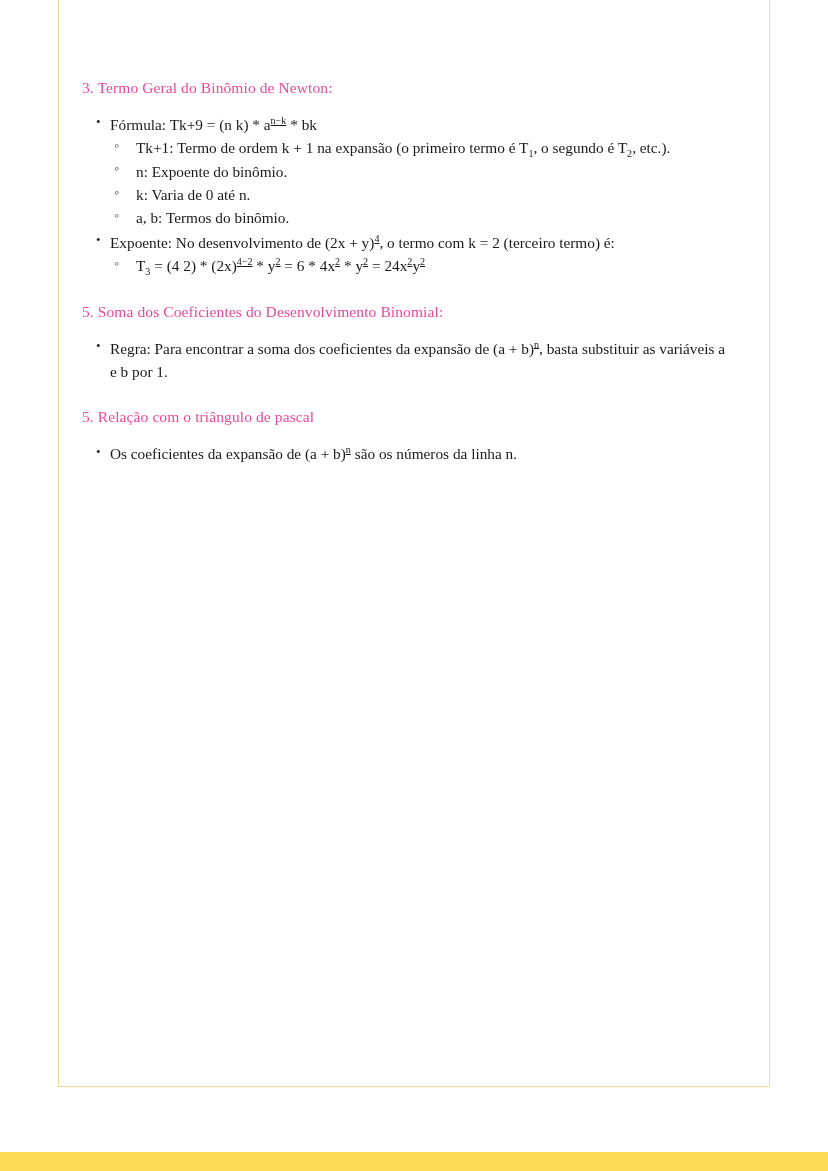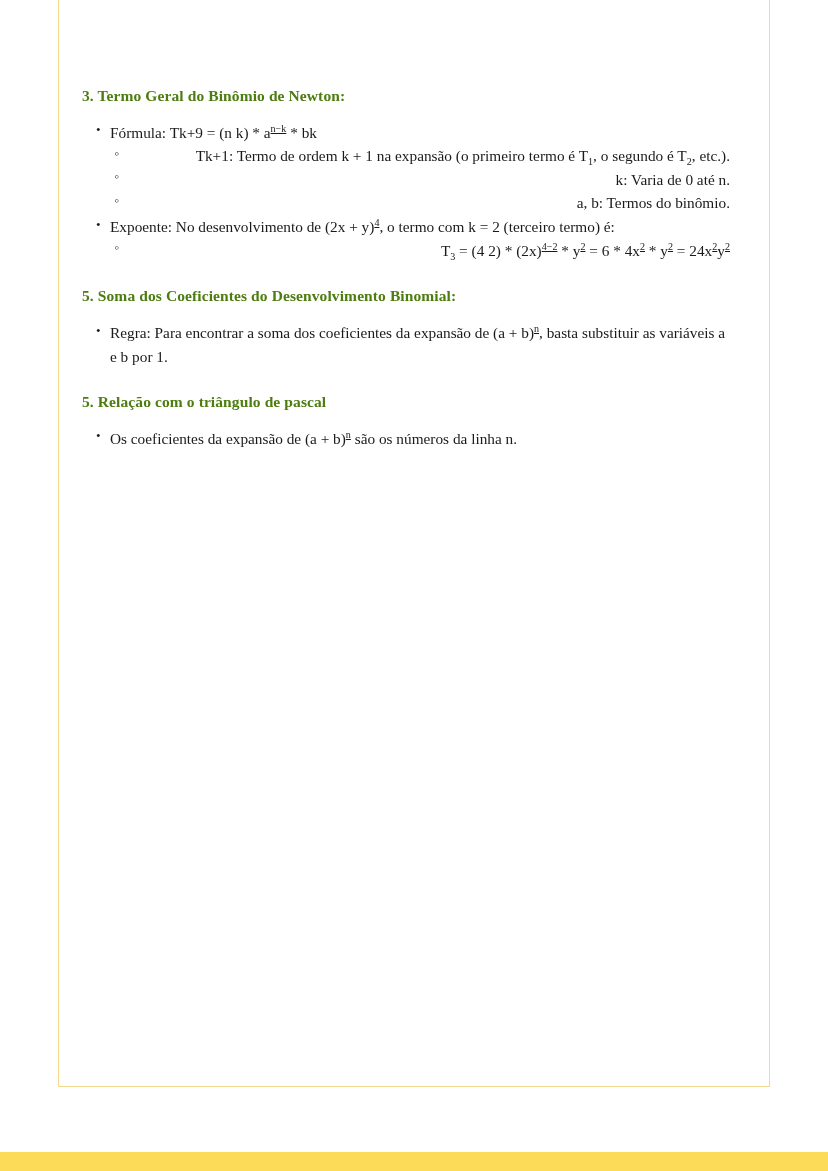--- a/index.html
+++ b/index.html
@@ -32,23 +32,23 @@
   
   .content {
     position: absolute;
     left: 82px;
     top: 78px;
     width: 648px;
   }
 
   h2.section-heading {
     font-size: 15.5px;
-    font-weight: bold;
-    color: #4d7c0f;
-    margin: 8px 0 14px 0;
+    font-weight: normal;
+    color: #ec4899;
+    margin: 0 0 14px 0;
     letter-spacing: 0.1px;
     line-height: 1.35;
   }
   .block + .block { margin-top: 24px; }
 
   ul.lvl1 {
     list-style: none;
     margin: 0;
     padding: 0;
   }
@@ -72,21 +72,20 @@
   ul.lvl2 {
     list-style: none;
     margin: 0;
     padding: 0;
   }
   ul.lvl2 > li {
     position: relative;
     padding-left: 26px;
     font-size: 15.3px;
     line-height: 1.53;
-    text-align: right;
   }
   ul.lvl2 > li::before {
     content: "\25E6";
     position: absolute;
     left: 4px;
     top: -0.5px;
     font-size: 13.5px;
     color: #1a1a1a;
   }
 
@@ -110,20 +109,21 @@
 
 <div class="content">
   <div id="sections-root">
       <div class="block">
         <h2 class="section-heading">3. Termo Geral do Binômio de Newton:</h2>
         <ul class="lvl1">
           <li>
             <span class="txt"><span>Fórmula: Tk+9 = (n k) * a</span><sup>n−k</sup><span> * bk</span></span>
             <ul class="lvl2">
               <li><span>Tk+1: Termo de ordem k + 1 na expansão (o primeiro termo é T</span><sub>1</sub><span>, o segundo é T</span><sub>2</sub><span>, etc.).</span></li>
+              <li><span>n: Expoente do binômio.</span></li>
               <li><span>k: Varia de 0 até n.</span></li>
               <li><span>a, b: Termos do binômio.</span></li>
             </ul>
           </li>
           <li>
             <span class="txt"><span>Expoente: No desenvolvimento de (2x + y)</span><sup>4</sup><span>, o termo com k = 2 (terceiro termo) é:</span></span>
             <ul class="lvl2">
               <li><span>T</span><sub>3</sub><span> = (4 2) * (2x)</span><sup>4−2</sup><span> * y</span><sup>2</sup><span> = 6 * 4x</span><sup>2</sup><span> * y</span><sup>2</sup><span> = 24x</span><sup>2</sup><span>y</span><sup>2</sup></li>
             </ul>
           </li>

